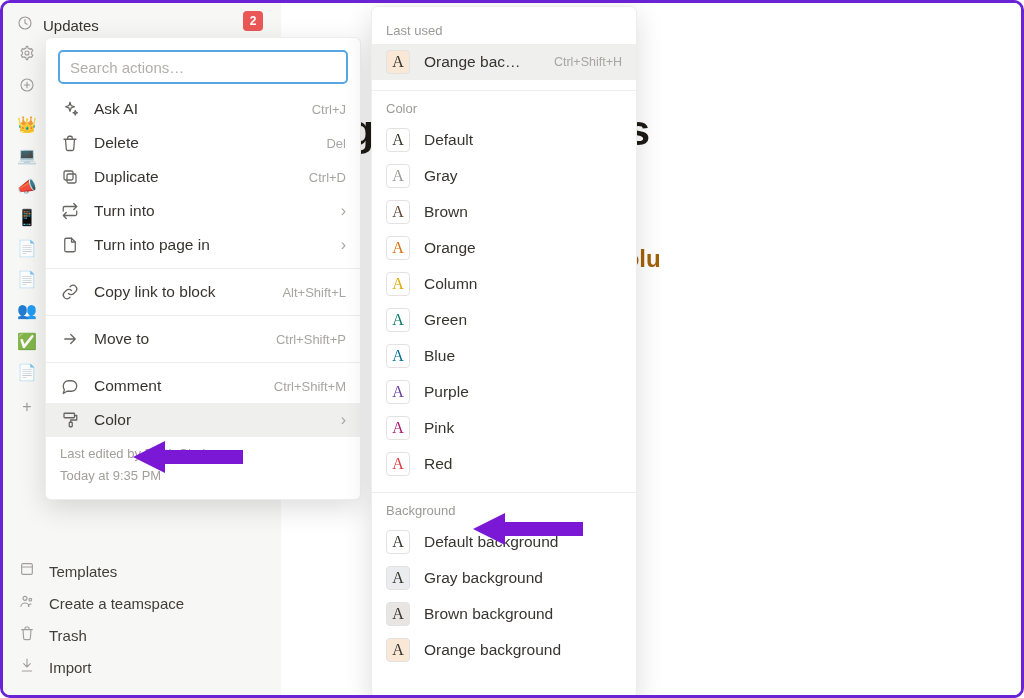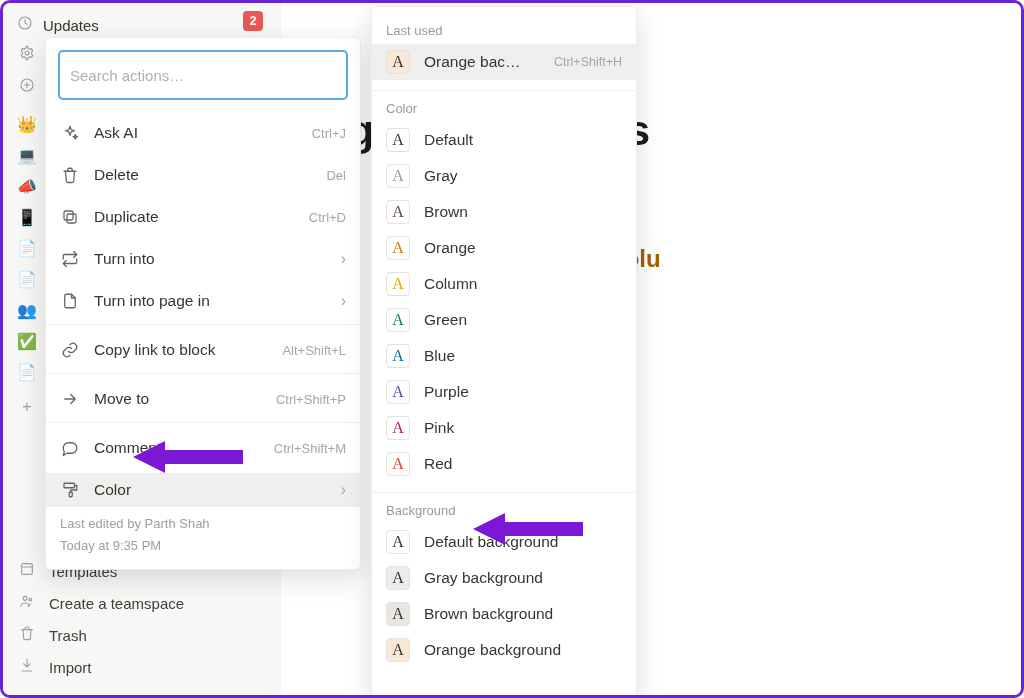--- a/index.html
+++ b/index.html
@@ -20,23 +20,23 @@
   .sb-row.trunc span.lbl { max-width: 230px; white-space: nowrap; overflow: hidden; text-overflow: ellipsis; }
 
   
   .page { position: absolute; left: 278px; top: 0; right: 0; bottom: 0; background: #ffffff; padding: 60px 36px 0 40px; }
   .page h1 { font-size: 42px; font-weight: 800; color: #1d1b16; letter-spacing: -0.5px; margin-top: 44px; }
   .cols { display: flex; gap: 88px; margin-top: 90px; font-size: 24px; font-weight: 600; color: #a16207; }
 
   
   .popover1 { position: absolute; left: 42px; top: 34px; width: 316px; background: #ffffff; border: 1px solid #ededec; border-radius: 6px; box-shadow: 0 8px 28px rgba(0,0,0,.14); padding: 8px 0 12px; }
   .search-wrap { padding: 4px 12px 8px; }
-  .search-input { width: 100%; height: 50px; border: 2px solid #57a7e4; border-radius: 5px; padding: 0 10px; font-size: 15px; color: #37352f; outline: none; }
+  .search-input { width: 100%; height: 34px; border: 2px solid #57a7e4; border-radius: 5px; padding: 0 10px; font-size: 15px; color: #37352f; outline: none; }
   .search-input::placeholder { color: #b1afab; }
-  .menu-item { display: flex; align-items: center; gap: 14px; padding: 7px 14px; font-size: 15.5px; color: #37352f; position: relative; margin-top: 8px; }
+  .menu-item { display: flex; align-items: center; gap: 14px; padding: 7px 14px; font-size: 15.5px; color: #37352f; position: relative; }
   .menu-item.hover { background: #efefee; }
   .menu-item .mi-icon { width: 20px; height: 20px; display: flex; align-items: center; justify-content: center; color: #666560; }
   .menu-item .mi-label { flex: 1; }
   .menu-item .mi-kbd { color: #a7a6a1; font-size: 13px; }
   .menu-item .mi-chev { color: #a7a6a1; font-size: 16px; }
   .menu-sep { height: 1px; background: #ededec; margin: 6px 0; }
   .menu-foot { padding: 6px 14px 0; color: #a09f9a; font-size: 13px; line-height: 1.7; }
 
   
   .popover2 { position: absolute; left: 368px; top: 3px; width: 266px; height: 692px; background: #ffffff; border: 1px solid #ededec; border-radius: 6px; box-shadow: 0 8px 28px rgba(0,0,0,.14); padding: 10px 0 0; overflow: hidden; }

